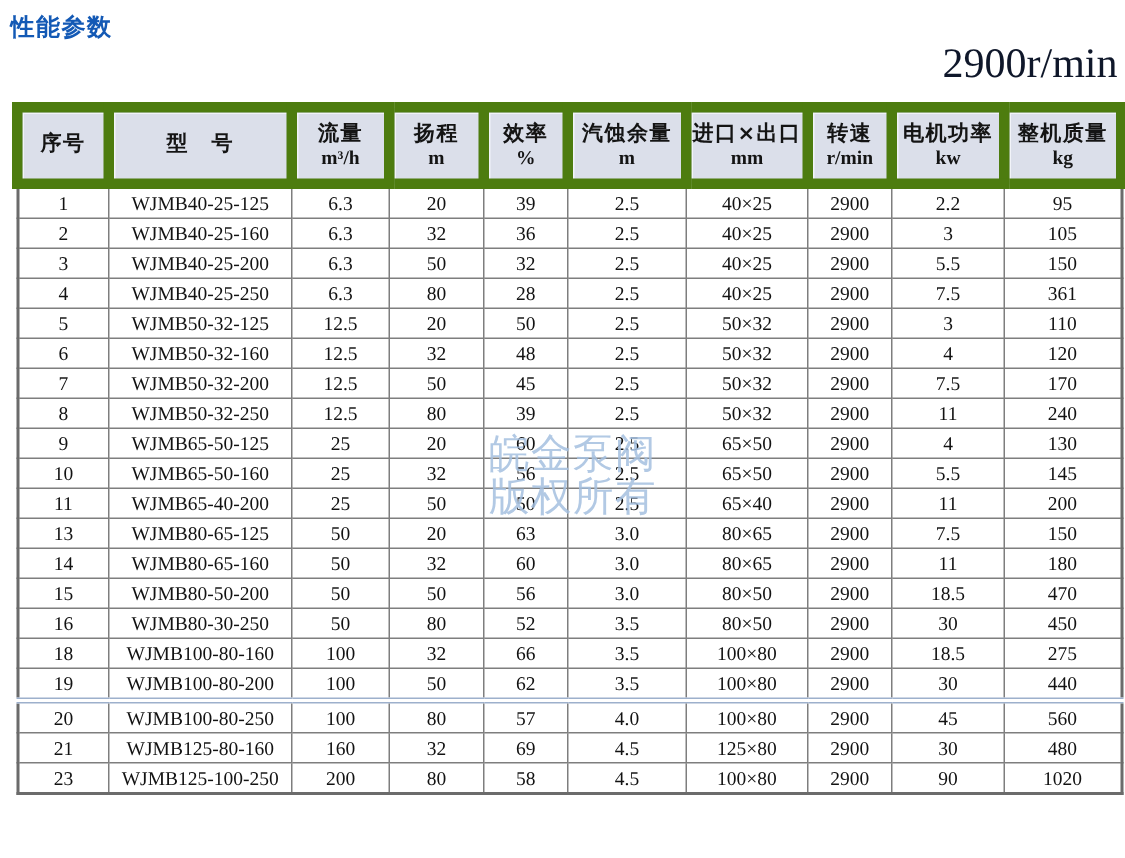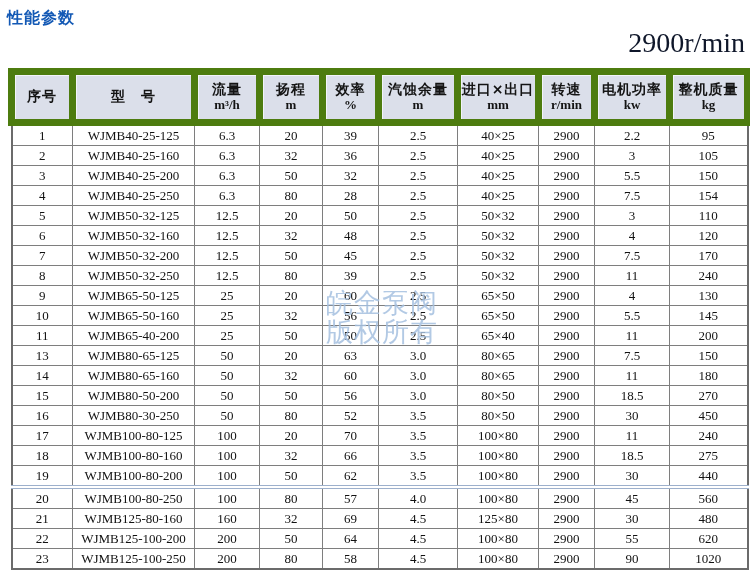--- a/index.html
+++ b/index.html
@@ -207,21 +207,21 @@
         <tr>
           <td>4</td>
           <td>WJMB40-25-250</td>
           <td>6.3</td>
           <td>80</td>
           <td>28</td>
           <td>2.5</td>
           <td>40×25</td>
           <td>2900</td>
           <td>7.5</td>
-          <td>154</td>
+          <td>361</td>
         </tr>
         <tr>
           <td>5</td>
           <td>WJMB50-32-125</td>
           <td>12.5</td>
           <td>20</td>
           <td>50</td>
           <td>2.5</td>
           <td>50×32</td>
           <td>2900</td>
@@ -327,45 +327,33 @@
         <tr>
           <td>15</td>
           <td>WJMB80-50-200</td>
           <td>50</td>
           <td>50</td>
           <td>56</td>
           <td>3.0</td>
           <td>80×50</td>
           <td>2900</td>
           <td>18.5</td>
-          <td>270</td>
+          <td>470</td>
         </tr>
         <tr>
           <td>16</td>
           <td>WJMB80-30-250</td>
           <td>50</td>
           <td>80</td>
           <td>52</td>
           <td>3.5</td>
           <td>80×50</td>
           <td>2900</td>
           <td>30</td>
           <td>450</td>
-        </tr>
-        <tr>
-          <td>17</td>
-          <td>WJMB100-80-125</td>
-          <td>100</td>
-          <td>20</td>
-          <td>70</td>
-          <td>3.5</td>
-          <td>100×80</td>
-          <td>2900</td>
-          <td>11</td>
-          <td>240</td>
         </tr>
         <tr>
           <td>18</td>
           <td>WJMB100-80-160</td>
           <td>100</td>
           <td>32</td>
           <td>66</td>
           <td>3.5</td>
           <td>100×80</td>
           <td>2900</td>
@@ -402,32 +390,20 @@
           <td>160</td>
           <td>32</td>
           <td>69</td>
           <td>4.5</td>
           <td>125×80</td>
           <td>2900</td>
           <td>30</td>
           <td>480</td>
         </tr>
         <tr>
-          <td>22</td>
-          <td>WJMB125-100-200</td>
-          <td>200</td>
-          <td>50</td>
-          <td>64</td>
-          <td>4.5</td>
-          <td>100×80</td>
-          <td>2900</td>
-          <td>55</td>
-          <td>620</td>
-        </tr>
-        <tr>
           <td>23</td>
           <td>WJMB125-100-250</td>
           <td>200</td>
           <td>80</td>
           <td>58</td>
           <td>4.5</td>
           <td>100×80</td>
           <td>2900</td>
           <td>90</td>
           <td>1020</td>

